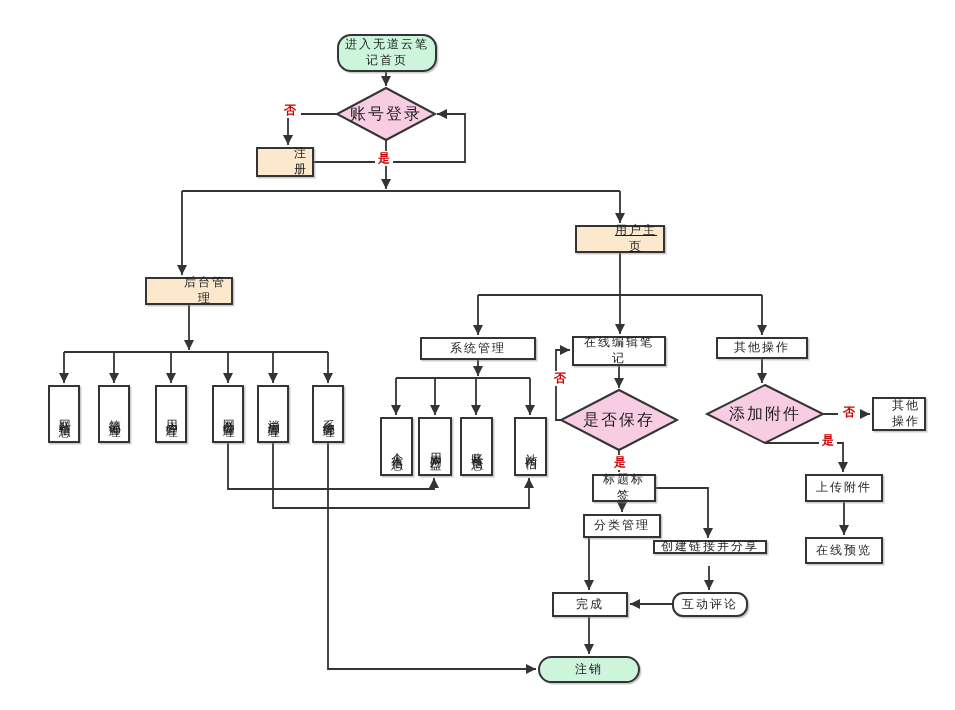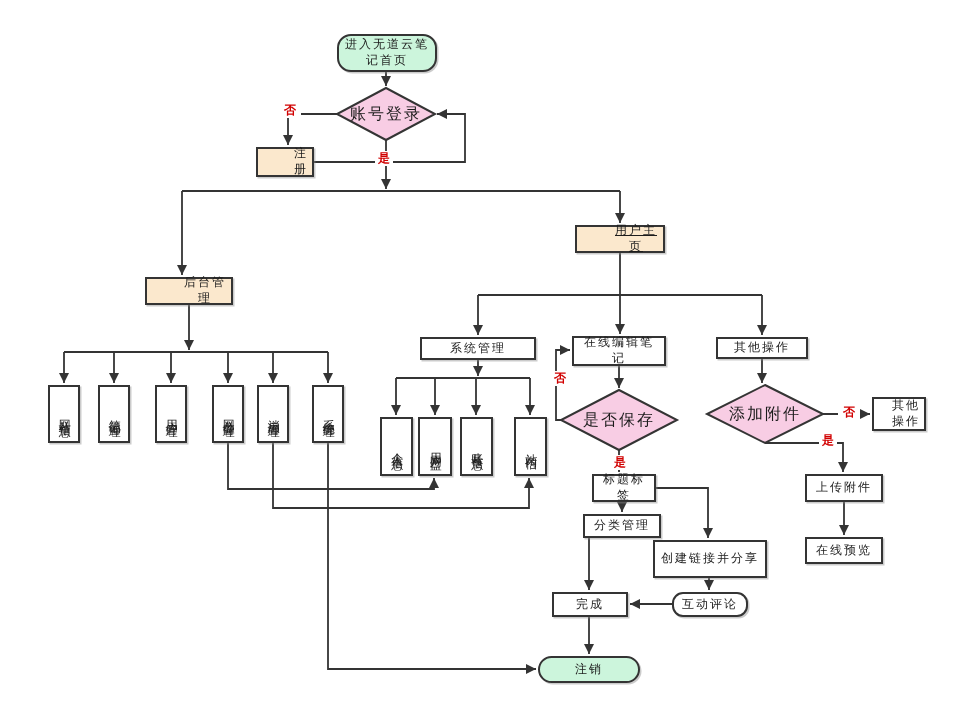--- a/index.html
+++ b/index.html
@@ -136,21 +136,21 @@
   <div class="node vert" style="left:514px;top:417px;width:33px;height:59px;">站内信</div>
 
   <div class="dlabel" style="left:561px;top:390px;width:116px;height:60px;">是否保存</div>
 
   <div class="node" style="left:592px;top:474px;width:64px;height:28px;">
     <span class="wrap" style="max-width:44px;">标题标签</span>
   </div>
 
   <div class="node" style="left:583px;top:514px;width:78px;height:24px;">分类管理</div>
 
-  <div class="node" style="left:653px;top:540px;width:114px;height:38px;">创建链接并分享</div>
+  <div class="node" style="left:653px;top:540px;width:114px;height:14px;">创建链接并分享</div>
 
   <div class="node" style="left:672px;top:592px;width:76px;height:25px;border-radius:11px;">互动评论</div>
 
   <div class="node" style="left:552px;top:592px;width:76px;height:25px;">完成</div>
 
   <div class="node mint" style="left:538px;top:656px;width:102px;height:27px;">注销</div>
 
   <div class="dlabel" style="left:707px;top:385px;width:116px;height:58px;">添加附件</div>
 
   <div class="node" style="left:872px;top:397px;width:54px;height:34px;padding-left:14px;">

